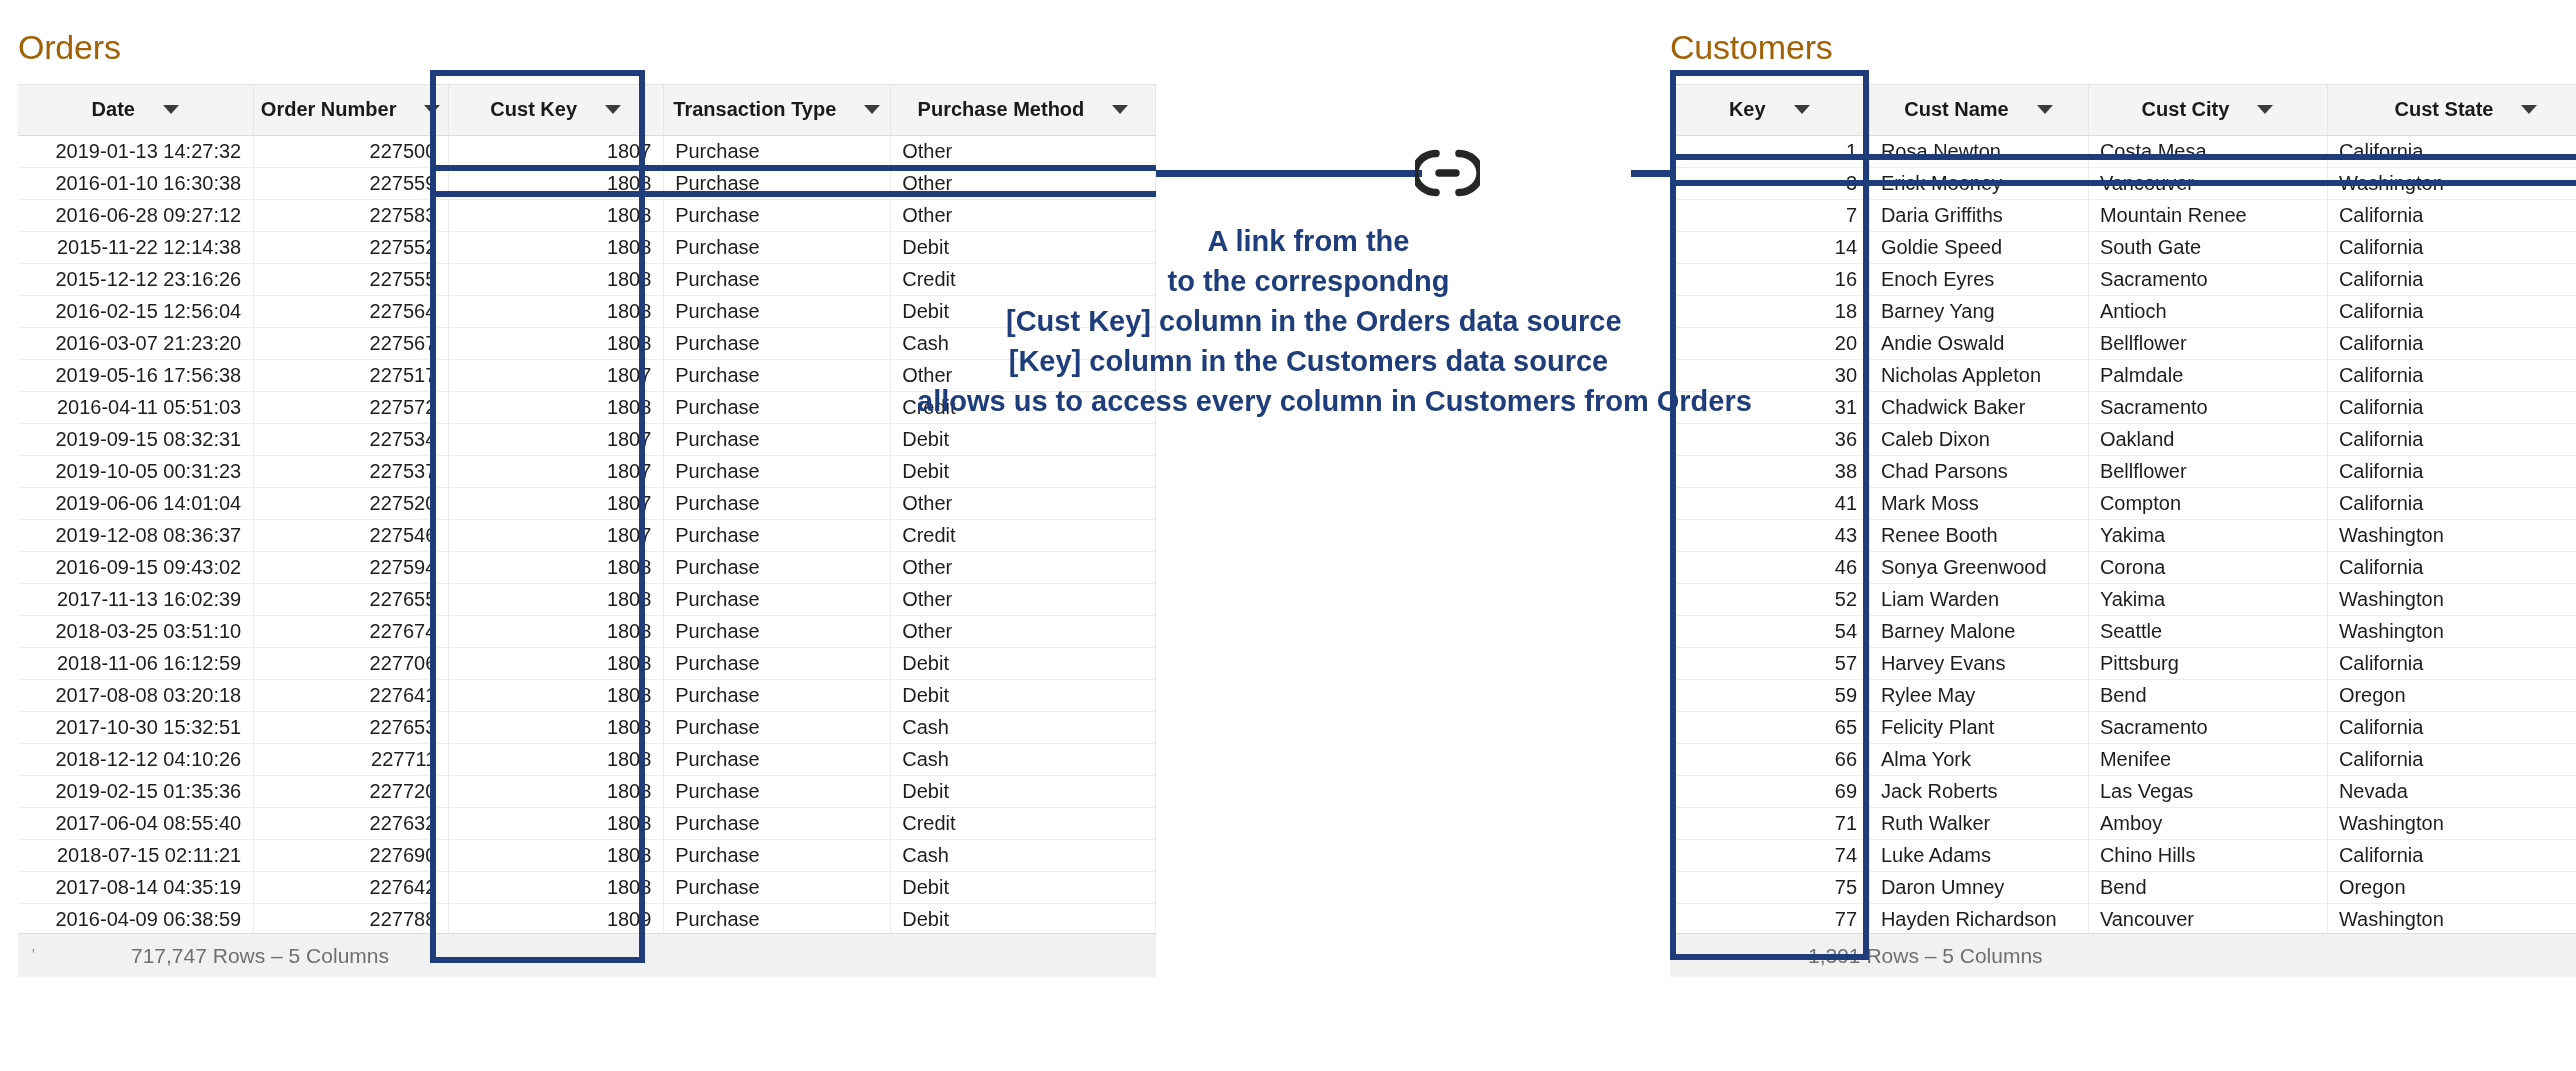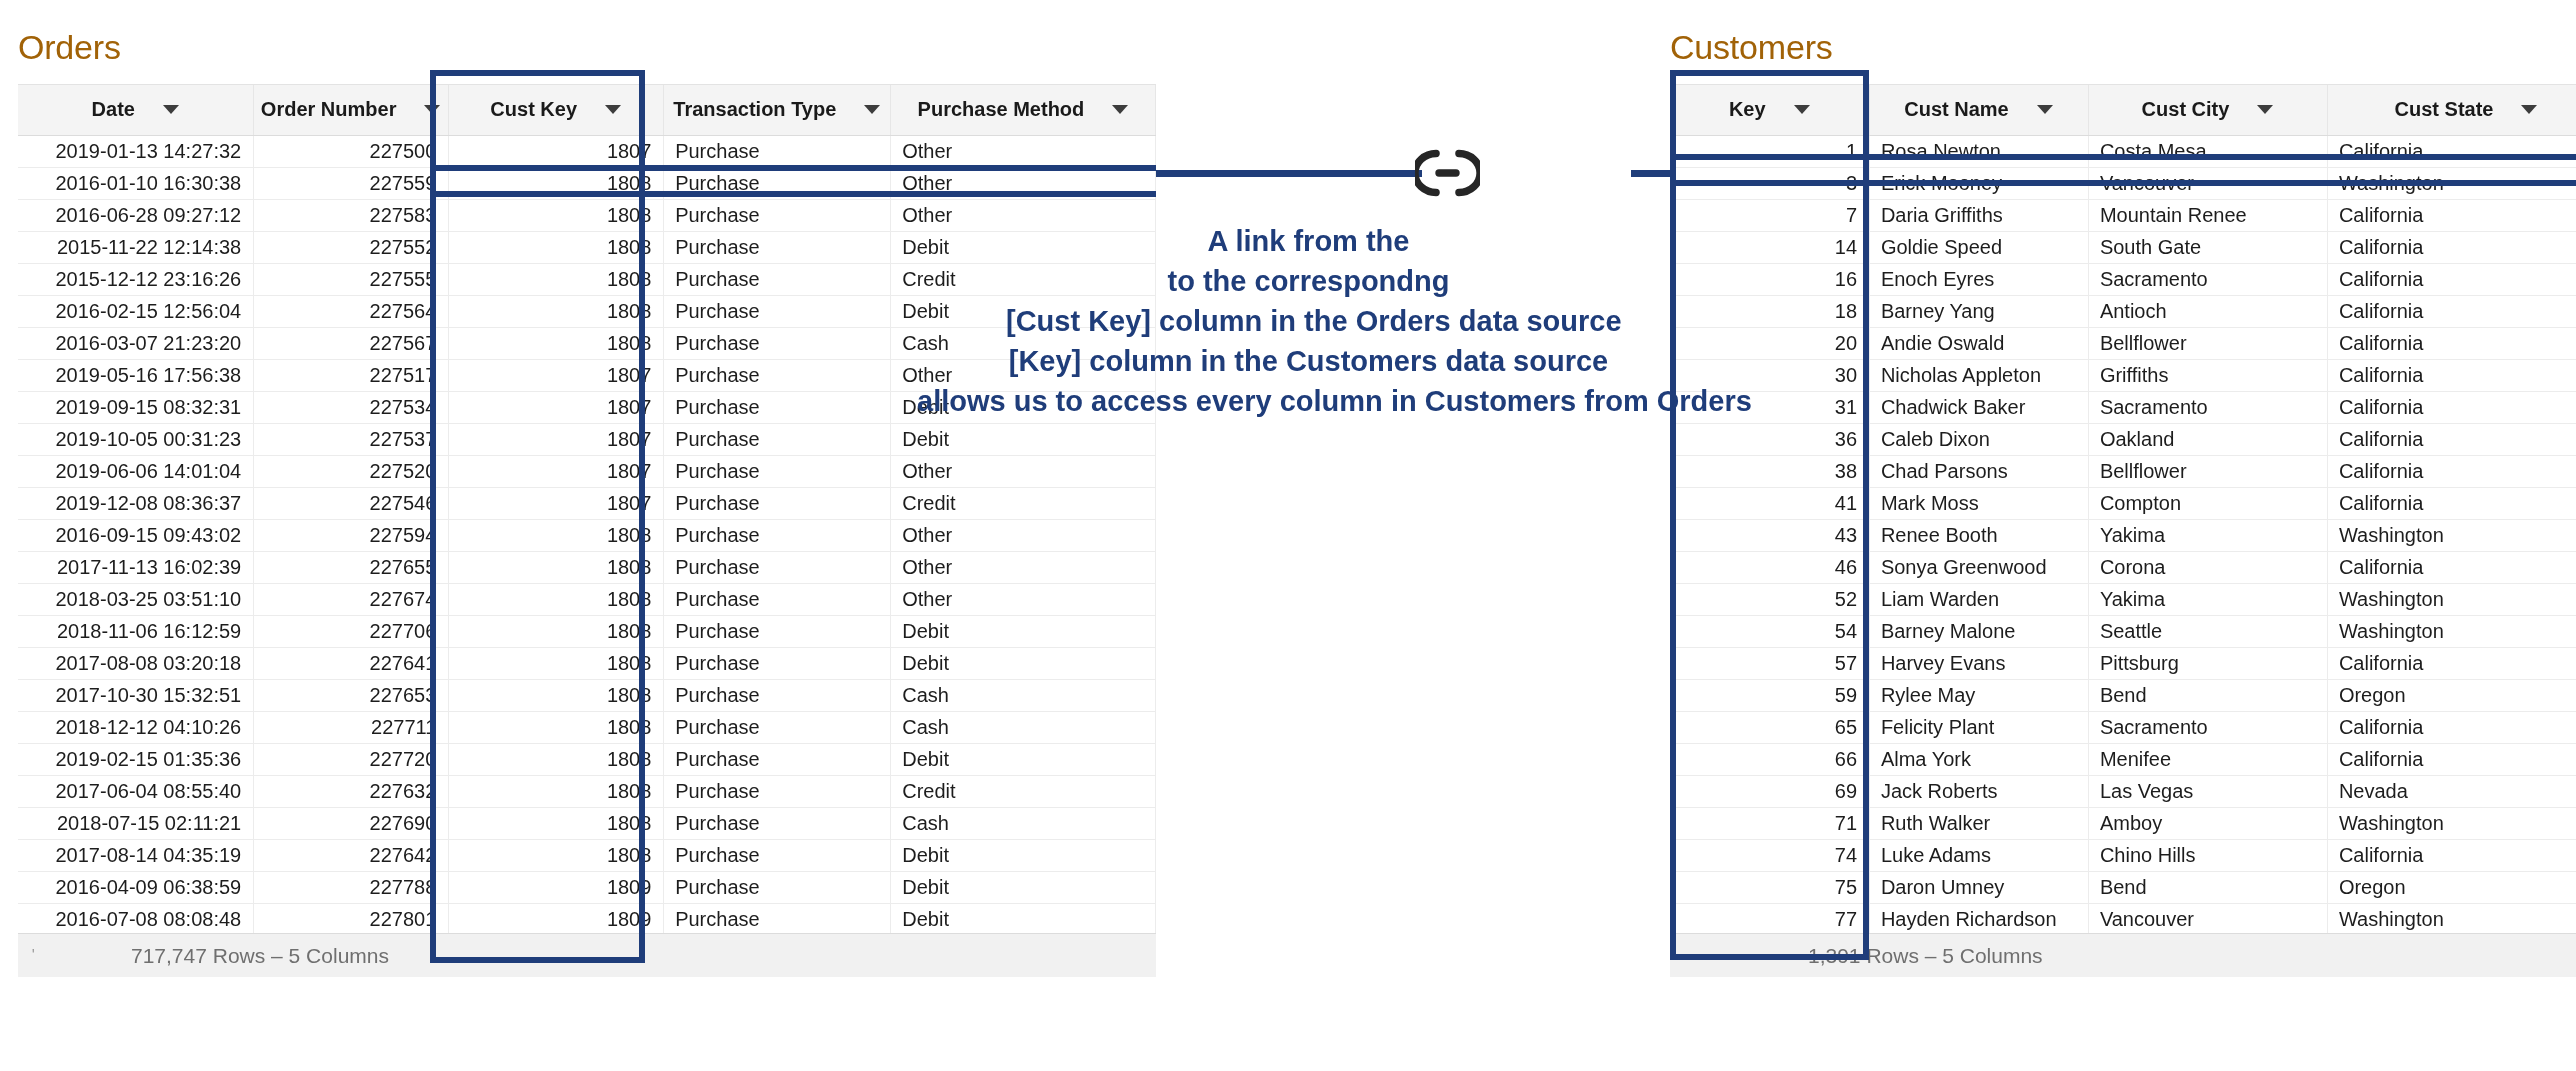--- a/index.html
+++ b/index.html
@@ -255,20 +255,27 @@
             <td class="txt">Cash</td>
           </tr>
           <tr>
             <td class="num">2019-05-16 17:56:38</td>
             <td class="num">227517</td>
             <td class="num">1807</td>
             <td class="txt">Purchase</td>
             <td class="txt">Other</td>
           </tr>
           <tr>
+            <td class="num">2016-04-11 05:51:03</td>
+            <td class="num">227572</td>
+            <td class="num">1808</td>
+            <td class="txt">Purchase</td>
+            <td class="txt">Credit</td>
+          </tr>
+          <tr>
             <td class="num">2019-09-15 08:32:31</td>
             <td class="num">227534</td>
             <td class="num">1807</td>
             <td class="txt">Purchase</td>
             <td class="txt">Debit</td>
           </tr>
           <tr>
             <td class="num">2019-10-05 00:31:23</td>
             <td class="num">227537</td>
             <td class="num">1807</td>
@@ -466,21 +473,21 @@
           </tr>
           <tr>
             <td class="num">20</td>
             <td class="txt">Andie Oswald</td>
             <td class="txt">Bellflower</td>
             <td class="txt">California</td>
           </tr>
           <tr>
             <td class="num">30</td>
             <td class="txt">Nicholas Appleton</td>
-            <td class="txt">Griffiths</td>
+            <td class="txt">Palmdale</td>
             <td class="txt">California</td>
           </tr>
           <tr>
             <td class="num">31</td>
             <td class="txt">Chadwick Baker</td>
             <td class="txt">Sacramento</td>
             <td class="txt">California</td>
           </tr>
           <tr>
             <td class="num">36</td>

